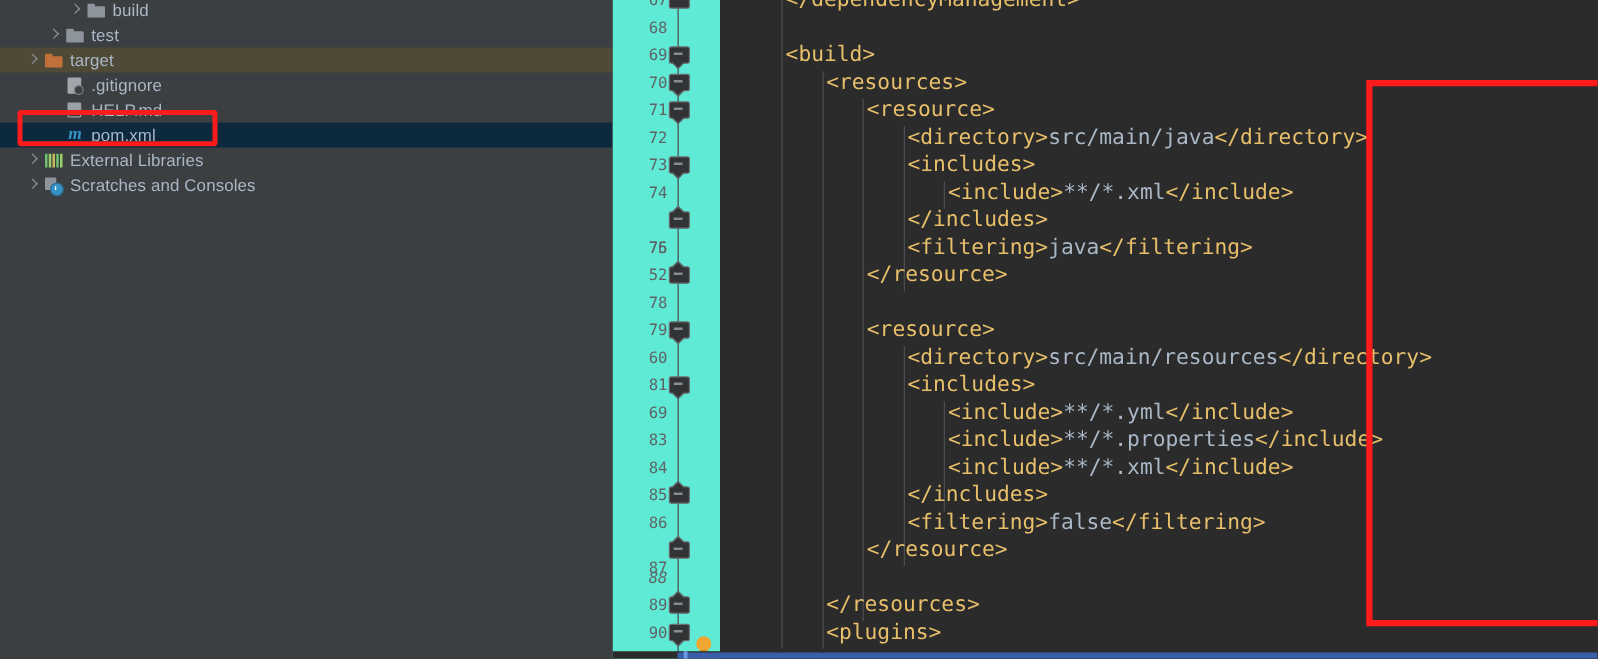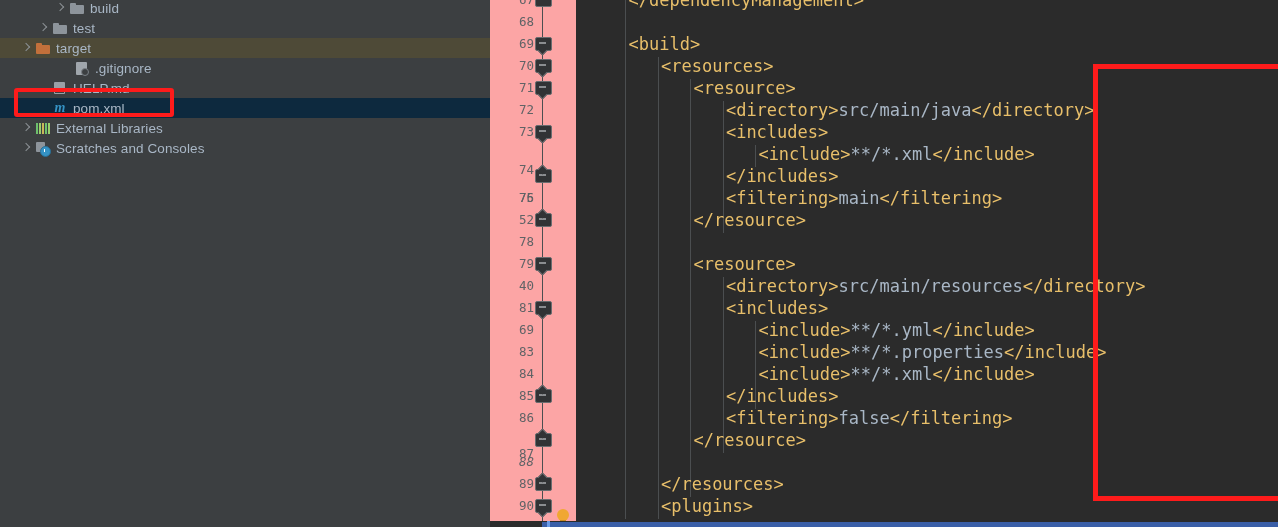--- a/index.html
+++ b/index.html
@@ -86,21 +86,21 @@
   }
 
   
   #editor{
     position:relative;
     flex:1 1 auto;height:527px;
     background:#2b2b2b;overflow:hidden;
   }
   #gutter{
     position:absolute;left:0;top:0;width:86px;height:527px;
-    background:#fca5a5;
+    background:#5eead4;
   }
   .ln{
     position:absolute;left:0;width:44px;
     text-align:right;
     color:#606366;
     font-family:"DejaVu Sans Mono","Liberation Mono",monospace;
     font-size:12.5px;
     height:22px;line-height:22px;
   }
   
@@ -204,21 +204,21 @@
         <div class="tree-row excluded-hl" style="position: absolute; left: 0px; right: 0px; top: 38px; padding-left: 21px;">
           <span class="arrow has"></span>
           <span class="ticon">
             <span class="folder-shape forange">
               <span class="tab"></span>
               <span class="body"></span>
             </span>
           </span>
           <span class="tlabel">target</span>
         </div>
-        <div class="tree-row" style="position: absolute; left: 0px; right: 0px; top: 58px; padding-left: 60px;">
+        <div class="tree-row" style="position: absolute; left: 0px; right: 0px; top: 58px; padding-left: 38px;">
           <span class="arrow"></span>
           <span class="ticon">
             <span class="gitico"></span>
           </span>
           <span class="tlabel">.gitignore</span>
         </div>
         <div class="tree-row" style="position: absolute; left: 0px; right: 0px; top: 78px; padding-left: 38px;">
           <span class="arrow"></span>
           <span class="ticon">
             <span class="mdico"></span>
@@ -264,27 +264,27 @@
     <div id="gutter">
       <div id="fold-line"></div>
       <div id="line-numbers">
           <div class="ln" style="top: -11px;">67</div>
           <div class="ln" style="top: 11px;">68</div>
           <div class="ln" style="top: 33px;">69</div>
           <div class="ln" style="top: 55px;">70</div>
           <div class="ln" style="top: 77px;">71</div>
           <div class="ln" style="top: 99px;">72</div>
           <div class="ln" style="top: 121px;">73</div>
-          <div class="ln" style="top: 143px; margin-top: 16px;">74</div>
+          <div class="ln" style="top: 143px;">74</div>
           <div class="ln" style="top: 155px; margin-top: 32px;">75</div>
           <div class="ln" style="top: 187px;">76</div>
           <div class="ln" style="top: 209px;">52</div>
           <div class="ln" style="top: 231px;">78</div>
           <div class="ln" style="top: 253px;">79</div>
-          <div class="ln" style="top: 275px;">40</div>
+          <div class="ln" style="top: 275px;">60</div>
           <div class="ln" style="top: 297px;">81</div>
           <div class="ln" style="top: 319px;">69</div>
           <div class="ln" style="top: 341px;">83</div>
           <div class="ln" style="top: 363px;">84</div>
           <div class="ln" style="top: 385px;">85</div>
           <div class="ln" style="top: 407px;">86</div>
           <div class="ln" style="top: 429px; margin-top: 14px;">87</div>
           <div class="ln" style="top: 451px; font-style: italic;">88</div>
           <div class="ln" style="top: 473px;">89</div>
           <div class="ln" style="top: 495px;">90</div>
@@ -360,21 +360,21 @@
         </div>
       <div id="code-lines">
           <div class="cl" style="top: -11px; left: 52.48px;"><span class="tag">&lt;/dependencyManagement&gt;</span></div>
           <div class="cl" style="top: 33px; left: 52.48px;"><span class="tag">&lt;build&gt;</span></div>
           <div class="cl" style="top: 55px; left: 84.96px; text-align: center;"><span class="tag">&lt;resources&gt;</span></div>
           <div class="cl" style="top: 77px; left: 117.44px;"><span class="tag">&lt;resource&gt;</span></div>
           <div class="cl" style="top: 99px; left: 149.92px;"><span class="tag">&lt;directory&gt;</span><span class="txt">src/main/java</span><span class="tag">&lt;/directory&gt;</span></div>
           <div class="cl" style="top: 121px; left: 149.92px;"><span class="tag">&lt;includes&gt;</span></div>
           <div class="cl" style="top: 143px; left: 182.4px;"><span class="tag">&lt;include&gt;</span><span class="txt">**/*.xml</span><span class="tag">&lt;/include&gt;</span></div>
           <div class="cl" style="top: 165px; left: 149.92px;"><span class="tag">&lt;/includes&gt;</span></div>
-          <div class="cl" style="top: 187px; left: 149.92px;"><span class="tag">&lt;filtering&gt;</span><span class="txt">main</span><span class="tag">&lt;/filtering&gt;</span></div>
+          <div class="cl" style="top: 187px; left: 149.92px;"><span class="tag">&lt;filtering&gt;</span><span class="txt">java</span><span class="tag">&lt;/filtering&gt;</span></div>
           <div class="cl" style="top: 209px; left: 117.44px;"><span class="tag">&lt;/resource&gt;</span></div>
           <div class="cl" style="top: 253px; left: 117.44px;"><span class="tag">&lt;resource&gt;</span></div>
           <div class="cl" style="top: 275px; left: 149.92px;"><span class="tag">&lt;directory&gt;</span><span class="txt">src/main/resources</span><span class="tag">&lt;/directory&gt;</span></div>
           <div class="cl" style="top: 297px; left: 149.92px;"><span class="tag">&lt;includes&gt;</span></div>
           <div class="cl" style="top: 319px; left: 182.4px;"><span class="tag">&lt;include&gt;</span><span class="txt">**/*.yml</span><span class="tag">&lt;/include&gt;</span></div>
           <div class="cl" style="top: 341px; left: 182.4px;"><span class="tag">&lt;include&gt;</span><span class="txt">**/*.properties</span><span class="tag">&lt;/include&gt;</span></div>
           <div class="cl" style="top: 363px; left: 182.4px;"><span class="tag">&lt;include&gt;</span><span class="txt">**/*.xml</span><span class="tag">&lt;/include&gt;</span></div>
           <div class="cl" style="top: 385px; left: 149.92px;"><span class="tag">&lt;/includes&gt;</span></div>
           <div class="cl" style="top: 407px; left: 149.92px;"><span class="tag">&lt;filtering&gt;</span><span class="txt">false</span><span class="tag">&lt;/filtering&gt;</span></div>
           <div class="cl" style="top: 429px; left: 117.44px;"><span class="tag">&lt;/resource&gt;</span></div>

